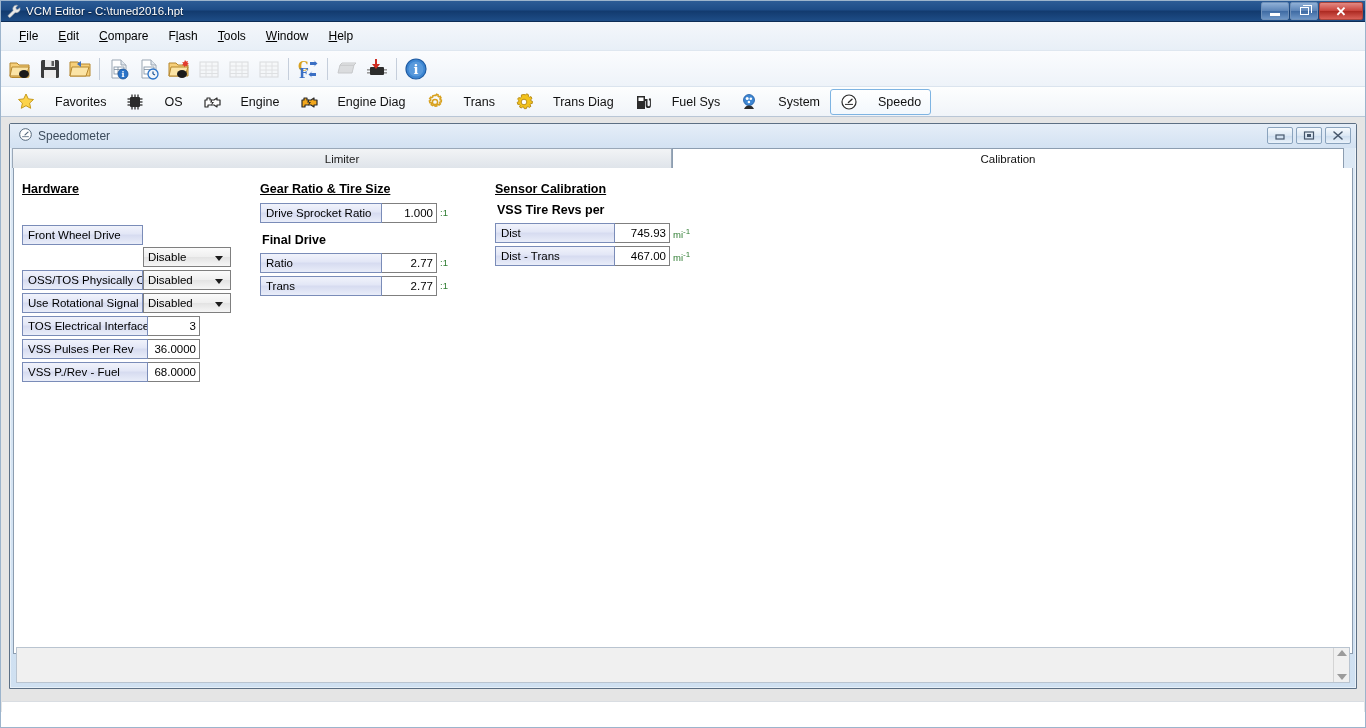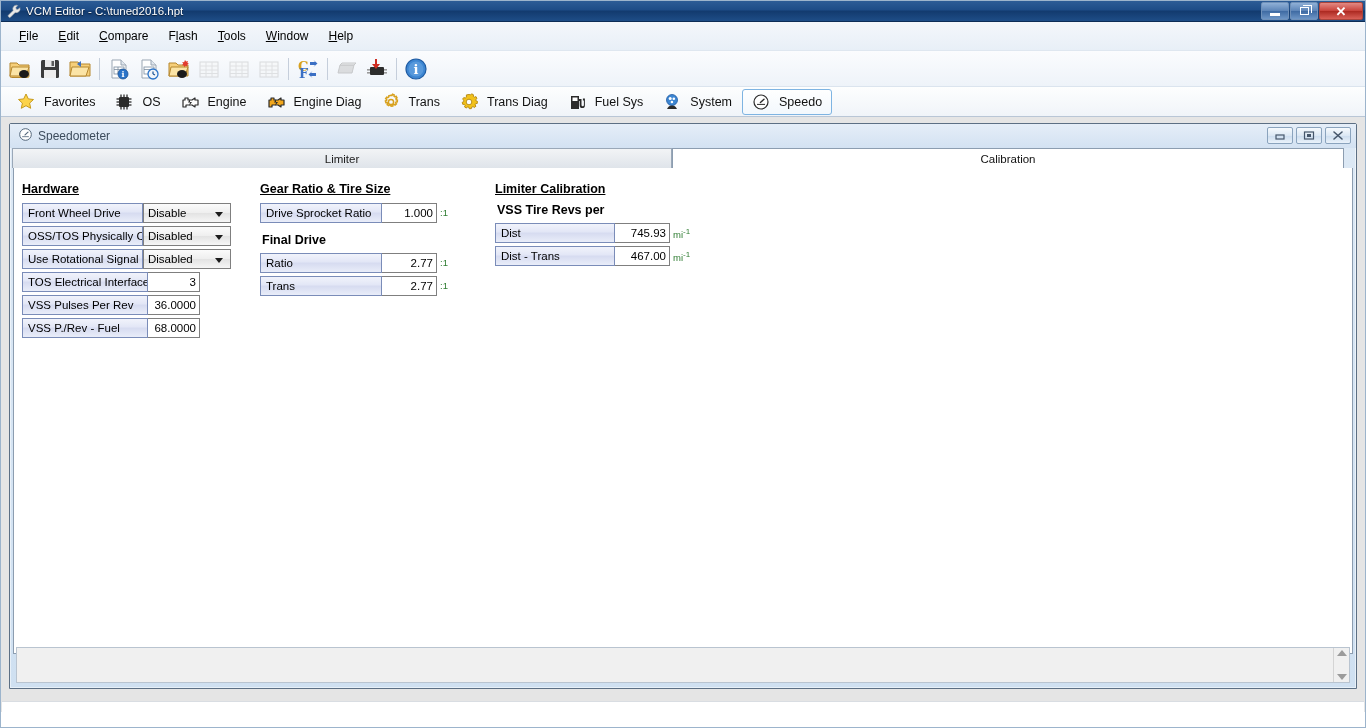--- a/index.html
+++ b/index.html
@@ -123,21 +123,21 @@
   #category-bar {
     position: relative;
     height: 30px;
     background: linear-gradient(to bottom, #fdfefe 0%, #f0f4f9 100%);
     display: flex; align-items: center;
     padding-left: 6px;
     border-bottom: 1px solid #b9c6d6;
   }
   .cat-btn {
     display: flex; align-items: center;
-    gap: 9px;
+    gap: 20px;
     height: 26px;
     padding: 4px 9px;
     font-size: 12.5px; color: #111;
     cursor: pointer;
     border: 1px solid transparent;
     border-radius: 3px;
     white-space: nowrap;
   }
   .cat-btn.selected {
     border-color: #7eb4e2;
@@ -676,21 +676,21 @@
       </div>
 
       <div id="tab-page">
         <div class="panel-cols">
 
           <div id="col-hardware">
             <div class="section-title">Hardware</div>
 
             <div class="param-row">
               <div class="param-label" style="width:121px;">Front Wheel Drive</div>
-              <div class="param-combo" style="width:88px;">
+              <div class="param-combo" style="width:88px;margin-top:44px;">
                 <span>Disable</span>
                 <span class="combo-arrow"></span>
               </div>
             </div>
 
             <div class="param-row">
               <div class="param-label" style="width:121px;">OSS/TOS Physically Co</div>
               <div class="param-combo" style="width:88px;">
                 <span>Disabled</span>
                 <span class="combo-arrow"></span>
@@ -739,21 +739,21 @@
             </div>
 
             <div class="param-row">
               <div class="param-label" style="width:122px;">Trans</div>
               <div class="param-value" style="width:55px;">2.77</div>
               <span class="param-unit">:1</span>
             </div>
           </div>
 
           <div id="col-sensor">
-            <div class="section-title">Limiter Calibration</div>
+            <div class="section-title">Sensor Calibration</div>
             <div class="sub-title" style="margin-top:4px;">VSS Tire Revs per</div>
 
             <div class="param-row">
               <div class="param-label" style="width:120px;">Dist</div>
               <div class="param-value" style="width:55px;">745.93</div>
               <span class="param-unit"><span>mi</span><sup>-1</sup></span>
             </div>
 
             <div class="param-row">
               <div class="param-label" style="width:120px;">Dist - Trans</div>

